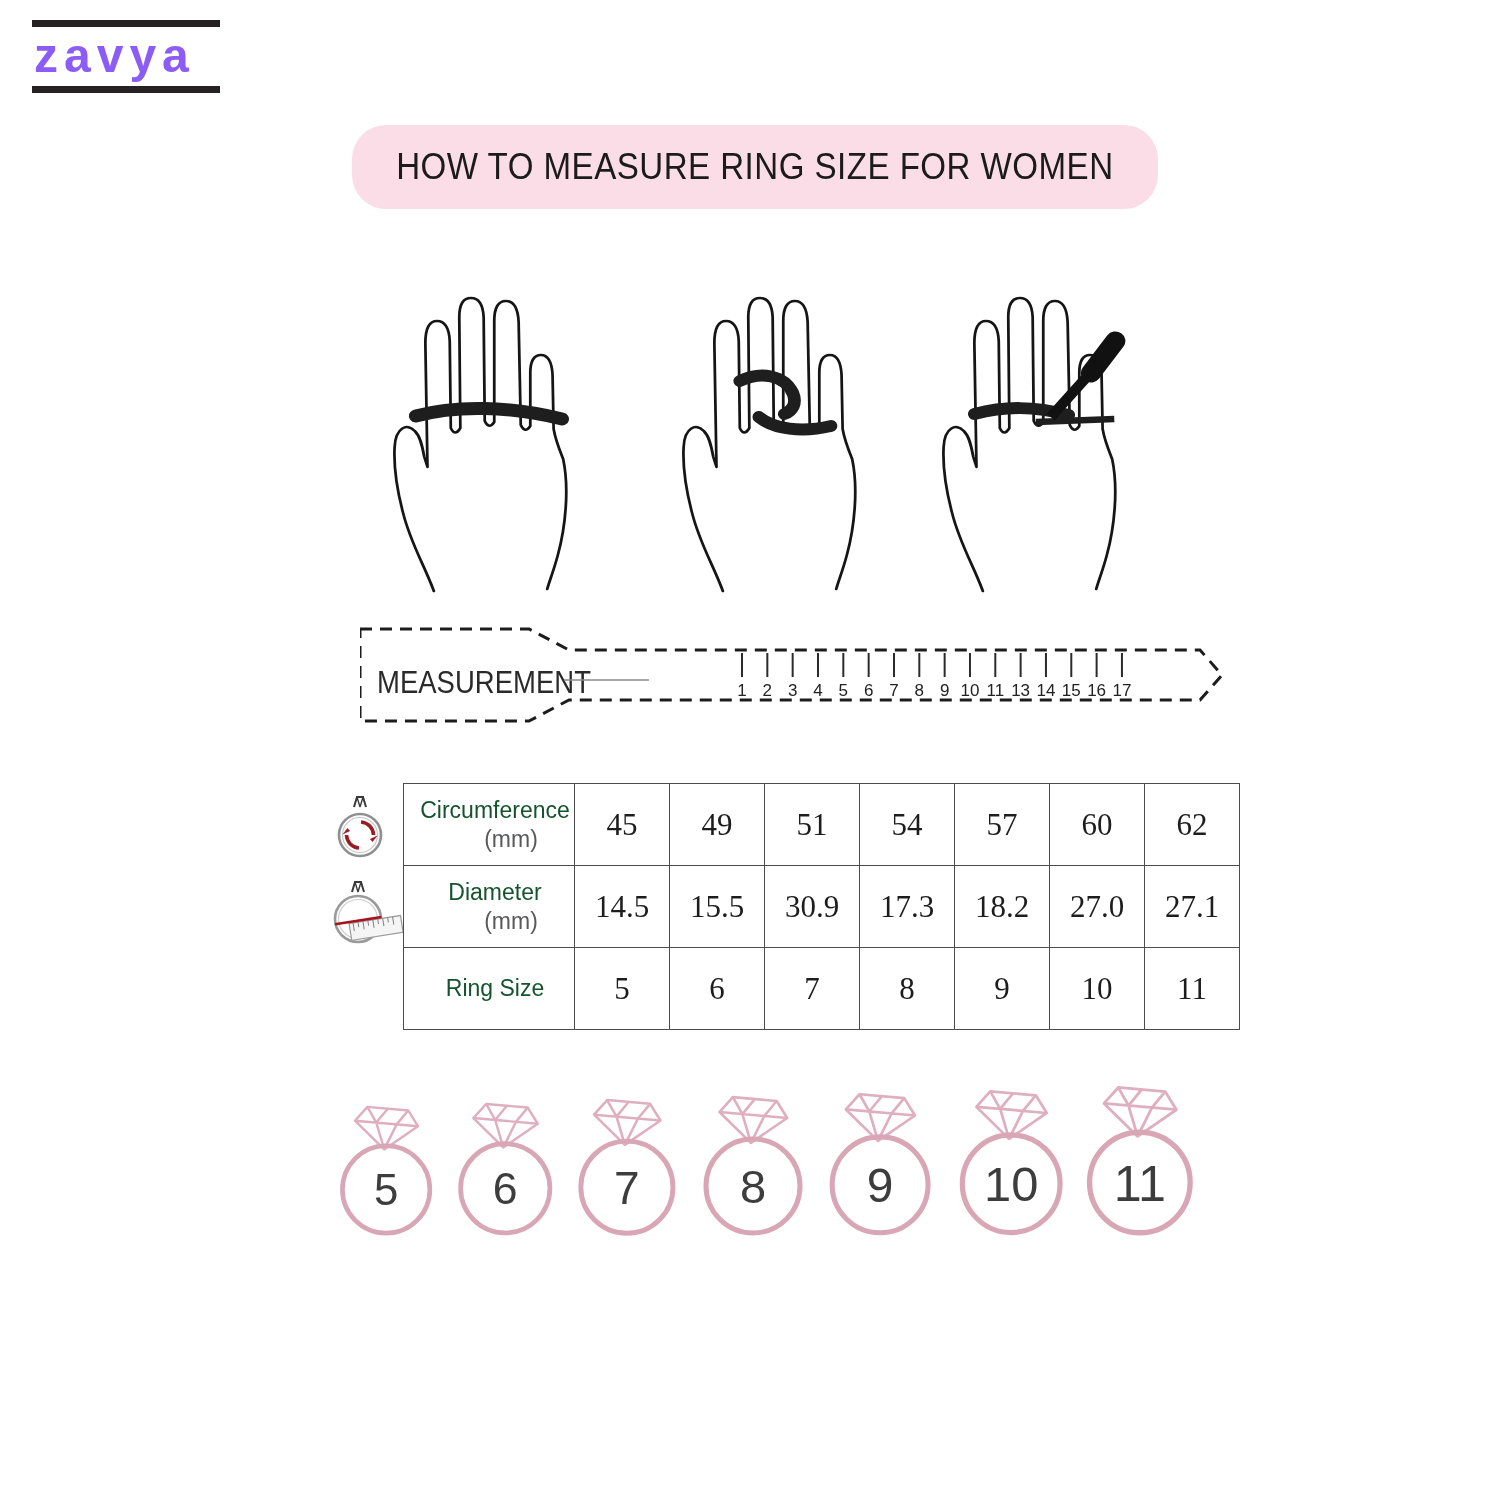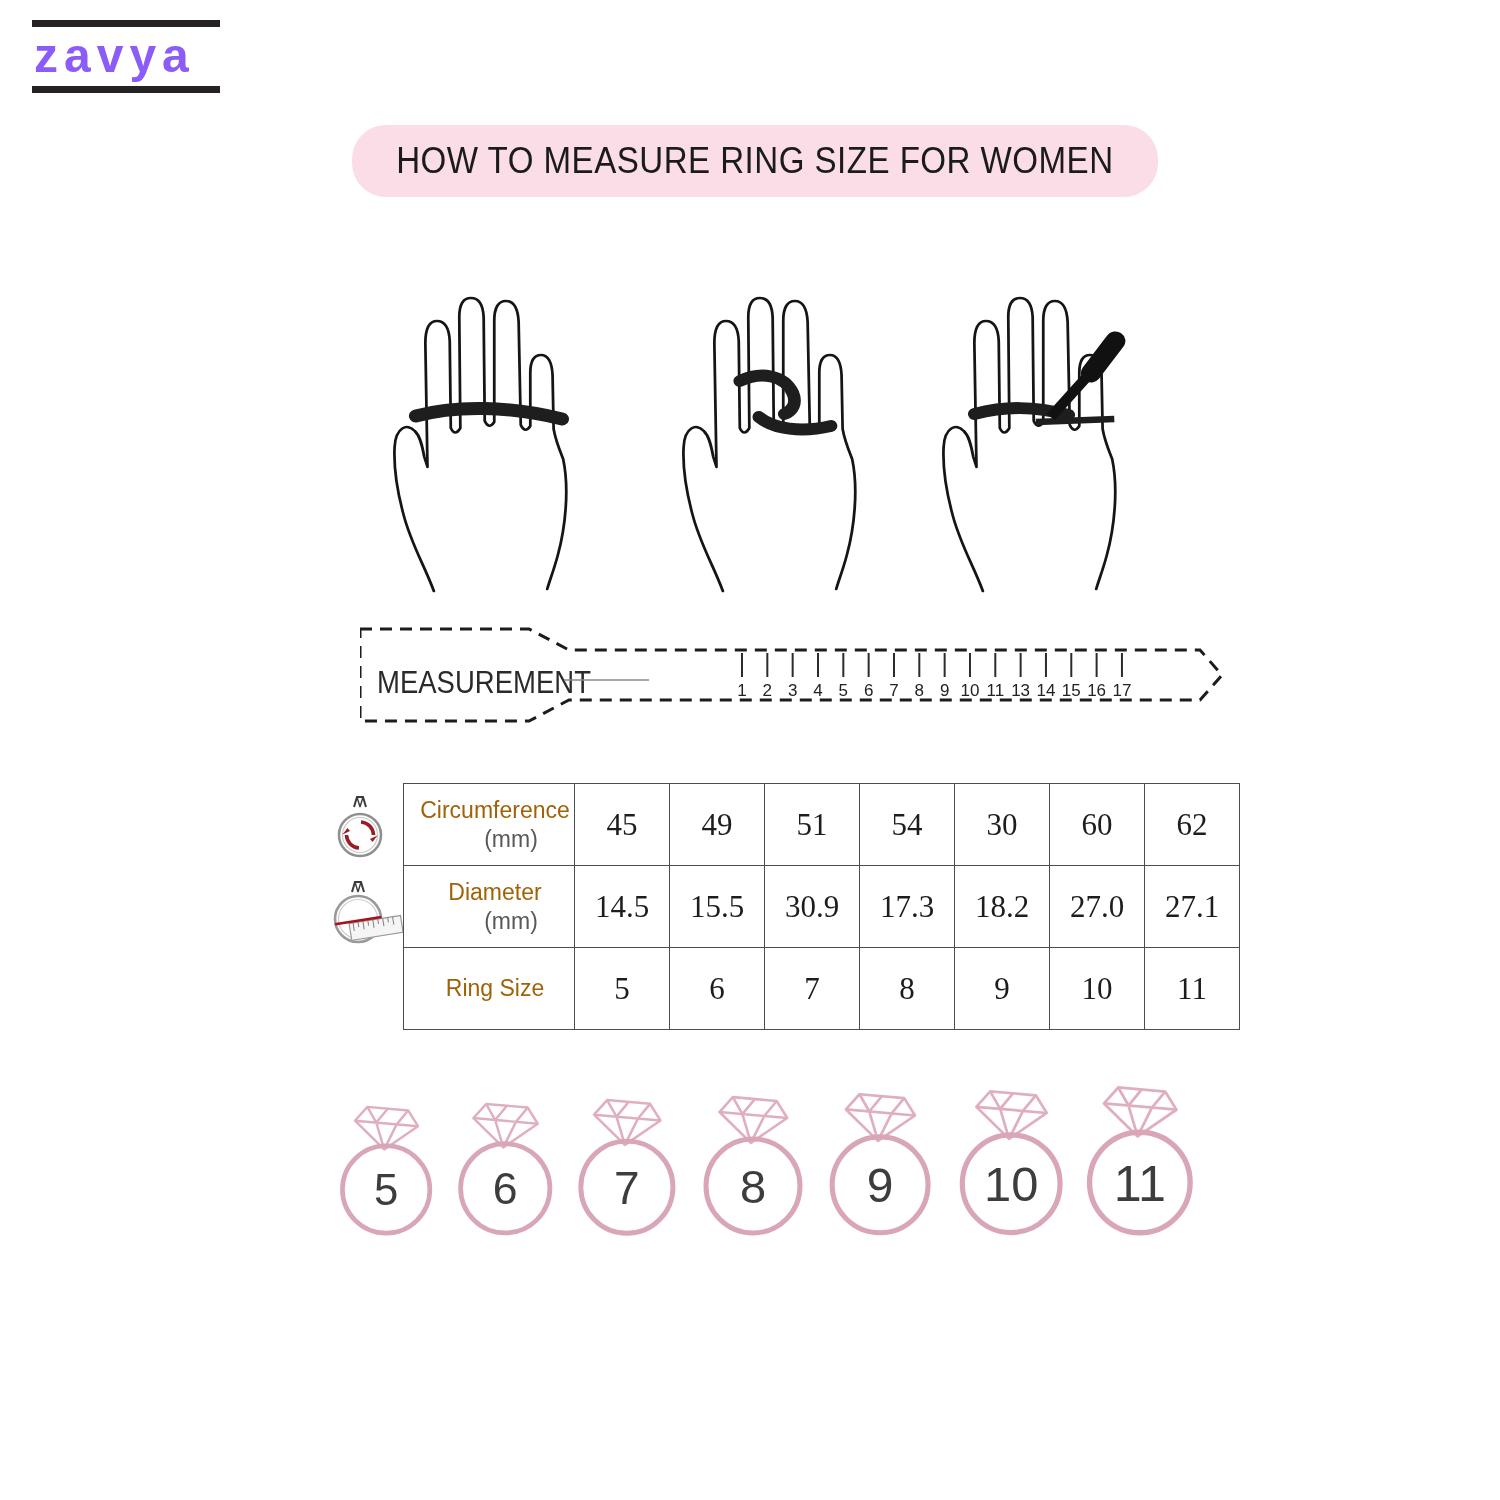--- a/index.html
+++ b/index.html
@@ -6,37 +6,37 @@
   .canvas{position:relative;width:1500px;height:1500px;background:#ffffff;
     font-family:"Liberation Sans",sans-serif;overflow:hidden;}
 
   
   .logo{position:absolute;left:32px;top:20px;width:188px;}
   .logo-bar{width:188px;height:7px;background:#262223;}
   .logo-text{font-size:48px;font-weight:bold;letter-spacing:6px;color:#8b5cf6;
     line-height:1;padding:5px 0 6px 2px;}
 
   
-  .banner{position:absolute;left:352px;top:125px;width:806px;height:72px;
+  .banner{position:absolute;left:352px;top:125px;width:806px;height:84px;
     background:#fbdde7;border-radius:34px;display:flex;align-items:center;justify-content:center;}
   .banner-text{font-size:36px;letter-spacing:.5px;color:#1b1b1b;white-space:nowrap;
     display:inline-block;transform:scaleX(.92);}
 
   .hand-svg{position:absolute;top:293px;}
 
   .ruler-wrap{position:absolute;left:360px;top:627px;}
 
   
   .table-wrap{position:absolute;left:403px;top:783px;}
   table.size-table{border-collapse:collapse;table-layout:fixed;}
   table.size-table td{border:1px solid #4c4c4c;height:79px;vertical-align:middle;
     text-align:center;font-size:31px;color:#1d1d1d;}
   td.label-cell{width:168px;text-align:left;}
   td.value-cell{width:92px;font-family:Liberation Serif, serif;}
-  .row-label{font-size:23px;color:#a16207;padding-left:12px;line-height:1.25;}
+  .row-label{font-size:23px;color:#14532d;padding-left:12px;line-height:1.25;}
   .row-unit{font-size:23px;color:#58595b;padding-left:44px;line-height:1.25;}
 
   .table-icon{position:absolute;}
 
   .rings-layer{position:absolute;left:0;top:0;width:1500px;height:1500px;pointer-events:none;}
   .ring-item{position:absolute;}
 </style>
 </head>
 <body>
 
@@ -153,21 +153,21 @@
       <tbody id="size-table-body">
           <tr>
             <td class="label-cell">
               <div class="row-label">Circumference</div>
               <div class="row-unit">(mm)</div>
             </td>
             <td class="value-cell">45</td>
             <td class="value-cell">49</td>
             <td class="value-cell">51</td>
             <td class="value-cell">54</td>
-            <td class="value-cell">30</td>
+            <td class="value-cell">57</td>
             <td class="value-cell">60</td>
             <td class="value-cell">62</td>
           </tr>
           <tr>
             <td class="label-cell">
               <div class="row-label">Diameter</div>
               <div class="row-unit">(mm)</div>
             </td>
             <td class="value-cell">14.5</td>
             <td class="value-cell">15.5</td>

